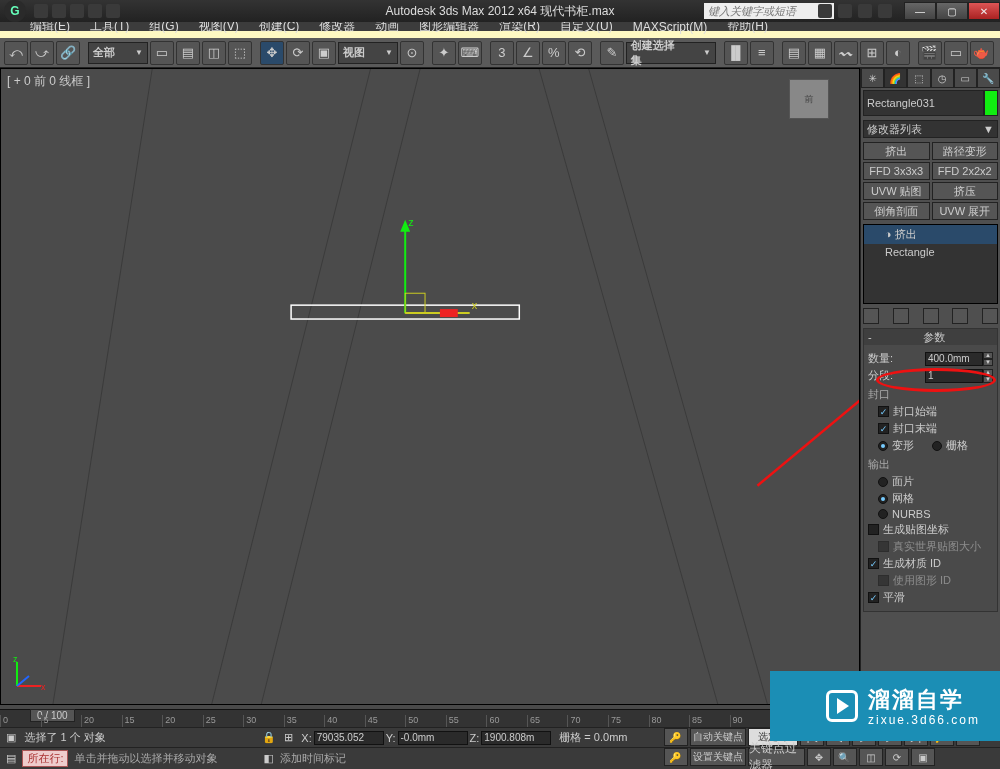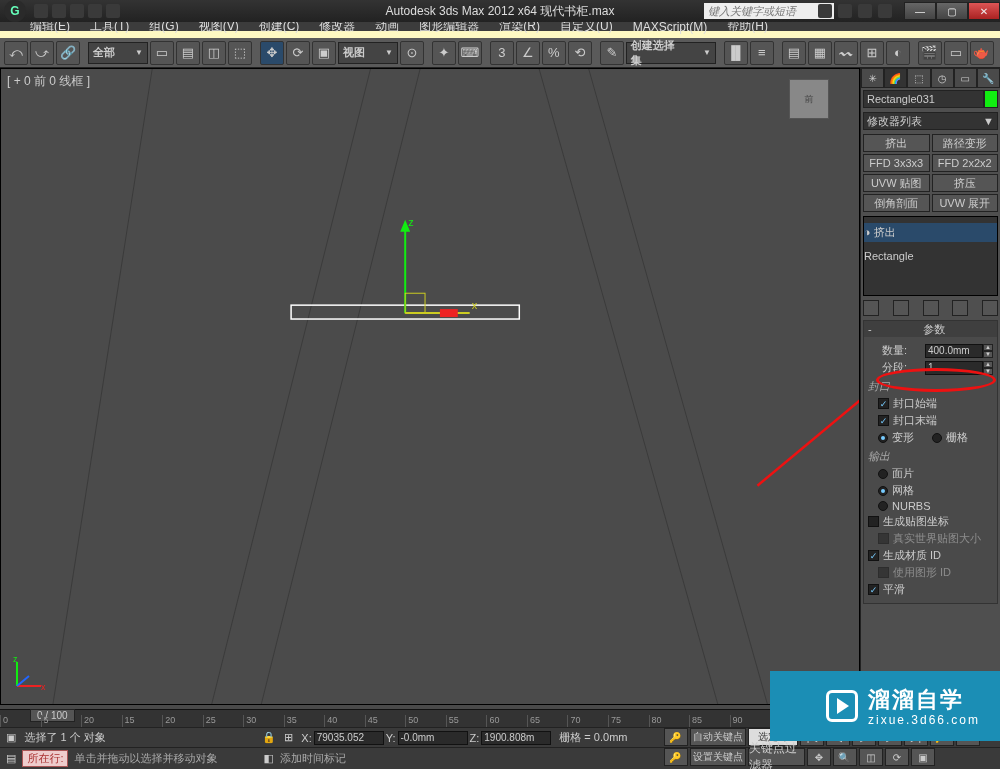--- a/index.html
+++ b/index.html
@@ -108,42 +108,42 @@
   
   .command-panel{
     width:140px;
     background:#4f4f4f;
     border-left:1px solid #222;
     display:flex;flex-direction:column;
   }
   .cp-tabs{display:flex;height:20px;background:#3a3a3a;}
   .cp-tabs div{flex:1;display:flex;align-items:center;justify-content:center;border:1px solid #222;background:#4a4a4a;font-size:10px;}
   .cp-tabs .active{background:#333;}
-  .cp-name-row{display:flex;height:18px;margin:2px;}
+  .cp-name-row{display:flex;height:26px;margin:2px;}
   .cp-name{flex:1;background:#333;border:1px solid #222;font-size:11px;padding:0 3px;display:flex;align-items:center;}
   .cp-color{width:14px;background:#1e1;border:1px solid #222;}
   .cp-modlist-dd{height:18px;margin:2px;background:#333;border:1px solid #222;display:flex;align-items:center;justify-content:space-between;padding:0 3px;font-size:11px;}
   .cp-btn-grid{display:grid;grid-template-columns:1fr 1fr;gap:2px;margin:2px;}
   .cp-btn{height:18px;background:#555;border:1px solid #222;display:flex;align-items:center;justify-content:center;font-size:11px;}
   .cp-stack{margin:2px;background:#333;border:1px solid #000;height:80px;font-size:11px;}
-  .cp-stack .row{padding:2px 0;margin-top:6px;}
+  .cp-stack .row{padding:2px 21px;}
   .cp-stack .row.sel{background:#2a4a6a;}
   .cp-stack-tools{display:flex;gap:2px;margin:2px;justify-content:space-between;}
   .cp-stack-tools span{width:16px;height:16px;background:#555;border:1px solid #222;}
 
   .cp-rollout{margin:2px;background:#4a4a4a;border:1px solid #333;}
   .cp-rollout-head{height:16px;background:#3f3f3f;display:flex;align-items:center;font-size:11px;padding:0 4px;gap:4px;}
   .cp-rollout-body{padding:4px;font-size:11px;}
   .param-row{display:flex;align-items:center;justify-content:flex-end;gap:4px;margin:2px 0;}
-  .param-label{flex:1;text-align:center;color:#ccc;}
+  .param-label{flex:1;text-align:left;color:#ccc;}
   .spinner{display:flex;align-items:center;}
   .spinner input{width:58px;height:14px;background:#2a2a2a;border:1px solid #111;color:#ccc;font-size:10px;padding:0 2px;}
   .spinner .btns{display:flex;flex-direction:column;}
   .spinner .btns span{width:10px;height:7px;background:#555;border:1px solid #222;font-size:6px;line-height:5px;text-align:center;}
-  .grp-label{color:#aaa;margin:4px 0 2px;font-style:italic;}
+  .grp-label{color:#aaa;margin:4px 0 2px;}
   .chk-row{display:flex;align-items:center;gap:4px;margin:2px 0 2px 10px;}
   .chk{width:11px;height:11px;background:#222;border:1px solid #111;display:flex;align-items:center;justify-content:center;color:#7cf;font-size:9px;}
   .radio{width:10px;height:10px;border-radius:50%;background:#222;border:1px solid #111;display:flex;align-items:center;justify-content:center;}
   .radio .dot{width:4px;height:4px;border-radius:50%;background:#7cf;}
   .radio-row{display:flex;gap:4px;align-items:center;margin:2px 0 2px 10px;}
 
   
   .red-ellipse{
     position:absolute;
     right:4px;

